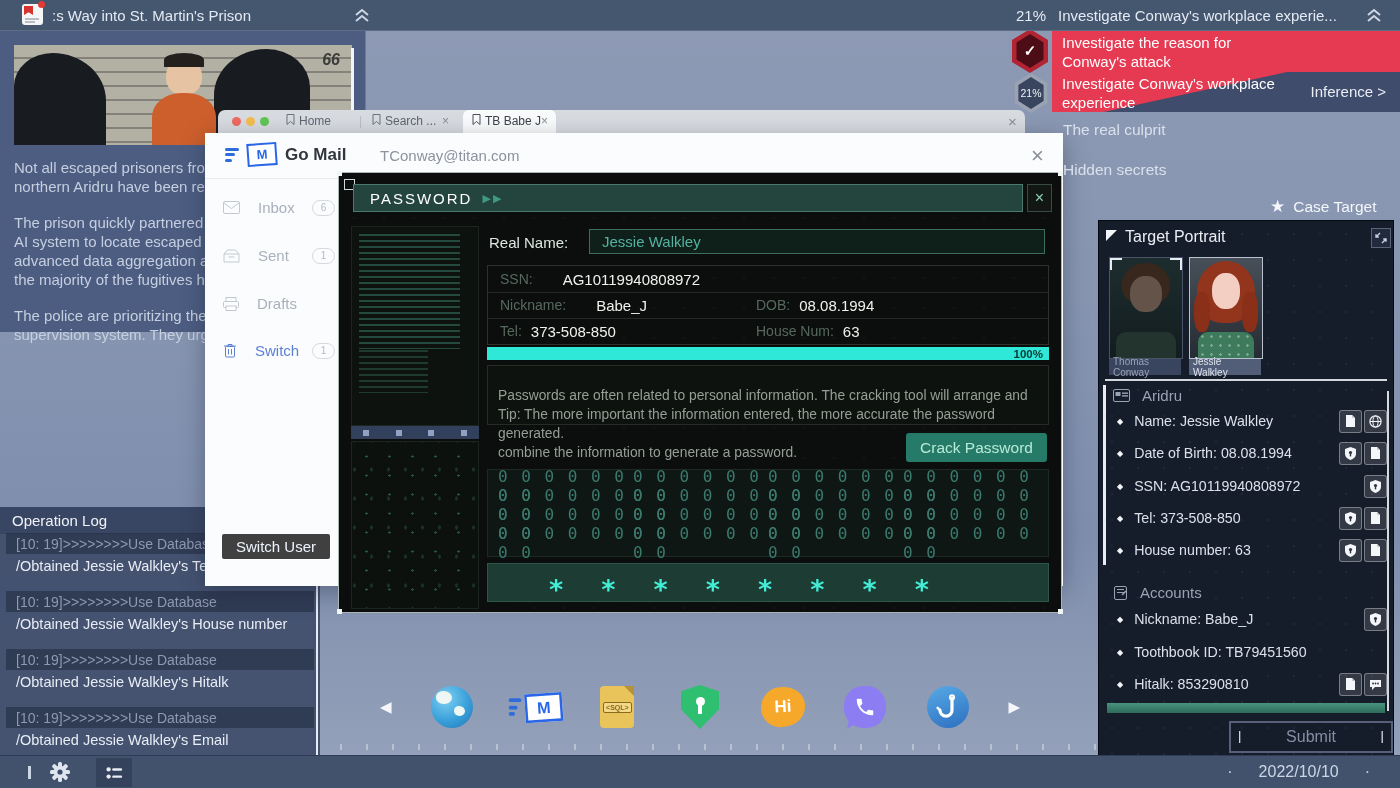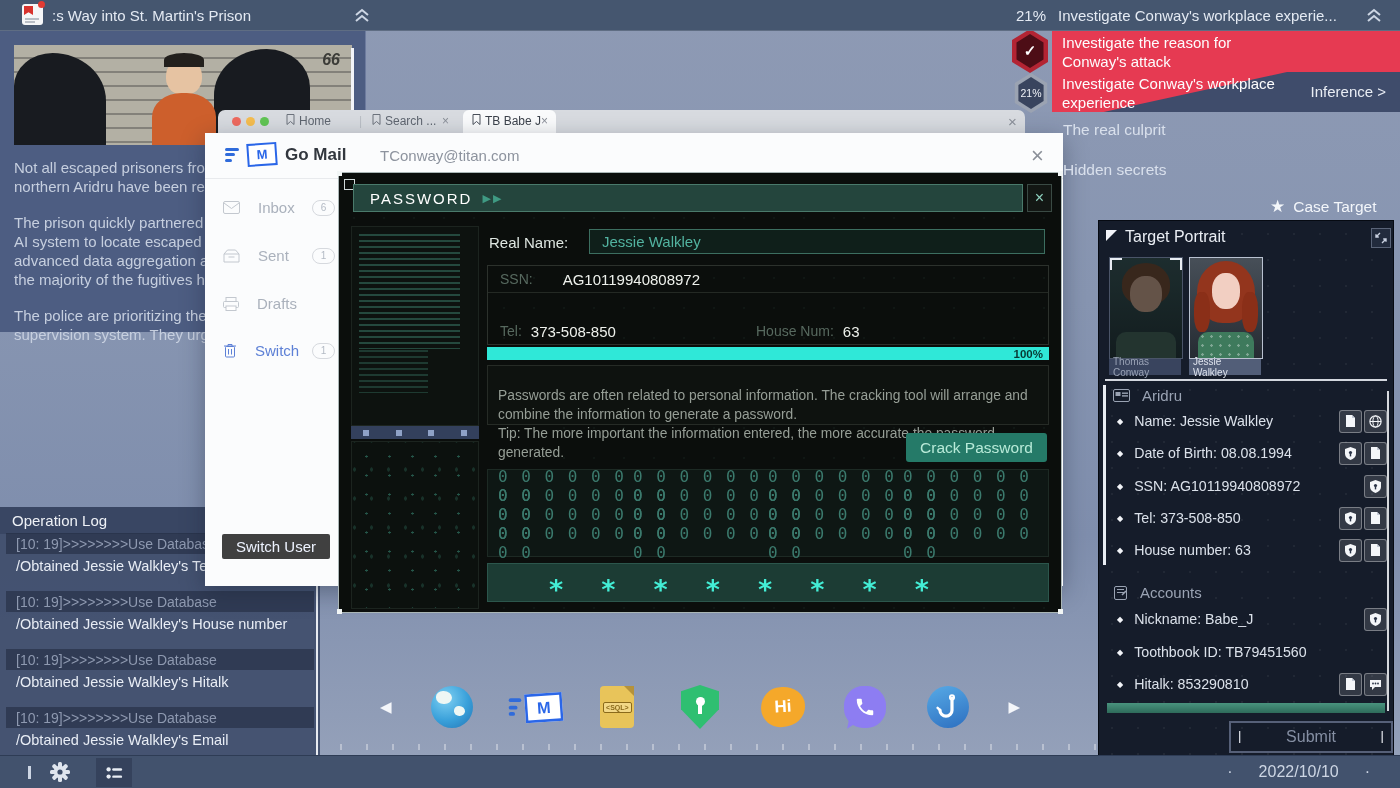--- a/index.html
+++ b/index.html
@@ -520,38 +520,46 @@
     <div class="abs rn-label">Real Name:</div>
     <div class="abs rn-input">
         <span>Jessie Walkley</span>
       </div>
 
     <div class="abs pgrid">
       <div class="pg-row pg-b" style="top:0;">
         <span class="pg-lab">SSN:</span>
           <span class="pg-val">AG10119940808972</span>
       </div>
+      <div class="pg-row pg-b" style="top:26px;">
+        <span class="pg-lab">Nickname:</span>
+          <span class="pg-val">Babe_J</span>
+        <div class="pg-cell-r">
+          <span class="pg-lab">DOB:</span>
+            <span class="pg-val">08.08.1994</span>
+        </div>
+      </div>
       <div class="pg-row" style="top:52px;">
         <span class="pg-lab">Tel:</span>
           <span class="pg-val">373-508-850</span>
         <div class="pg-cell-r">
           <span class="pg-lab">House Num:</span>
             <span class="pg-val">63</span>
         </div>
       </div>
     </div>
 
     <div class="abs pbar">
       <span>100%</span>
     </div>
 
     <div class="abs pdesc">
       <div>Passwords are often related to personal information. The cracking tool will arrange and</div>
+      <div>Tip: The more important the information entered, the more accurate the password generated.</div>
       <div>combine the information to generate a password.</div>
-      <div>Tip: The more important the information entered, the more accurate the password generated.</div>
     </div>
 
     <div class="abs crack">Crack Password</div>
 
     <div class="abs zeros">
       <div class="zrow">
           <span>0 0 0 0 0 0 0 0</span>
           <span>0 0 0 0 0 0 0 0</span>
           <span>0 0 0 0 0 0 0 0</span>
           <span>0 0 0 0 0 0 0 0</span>

